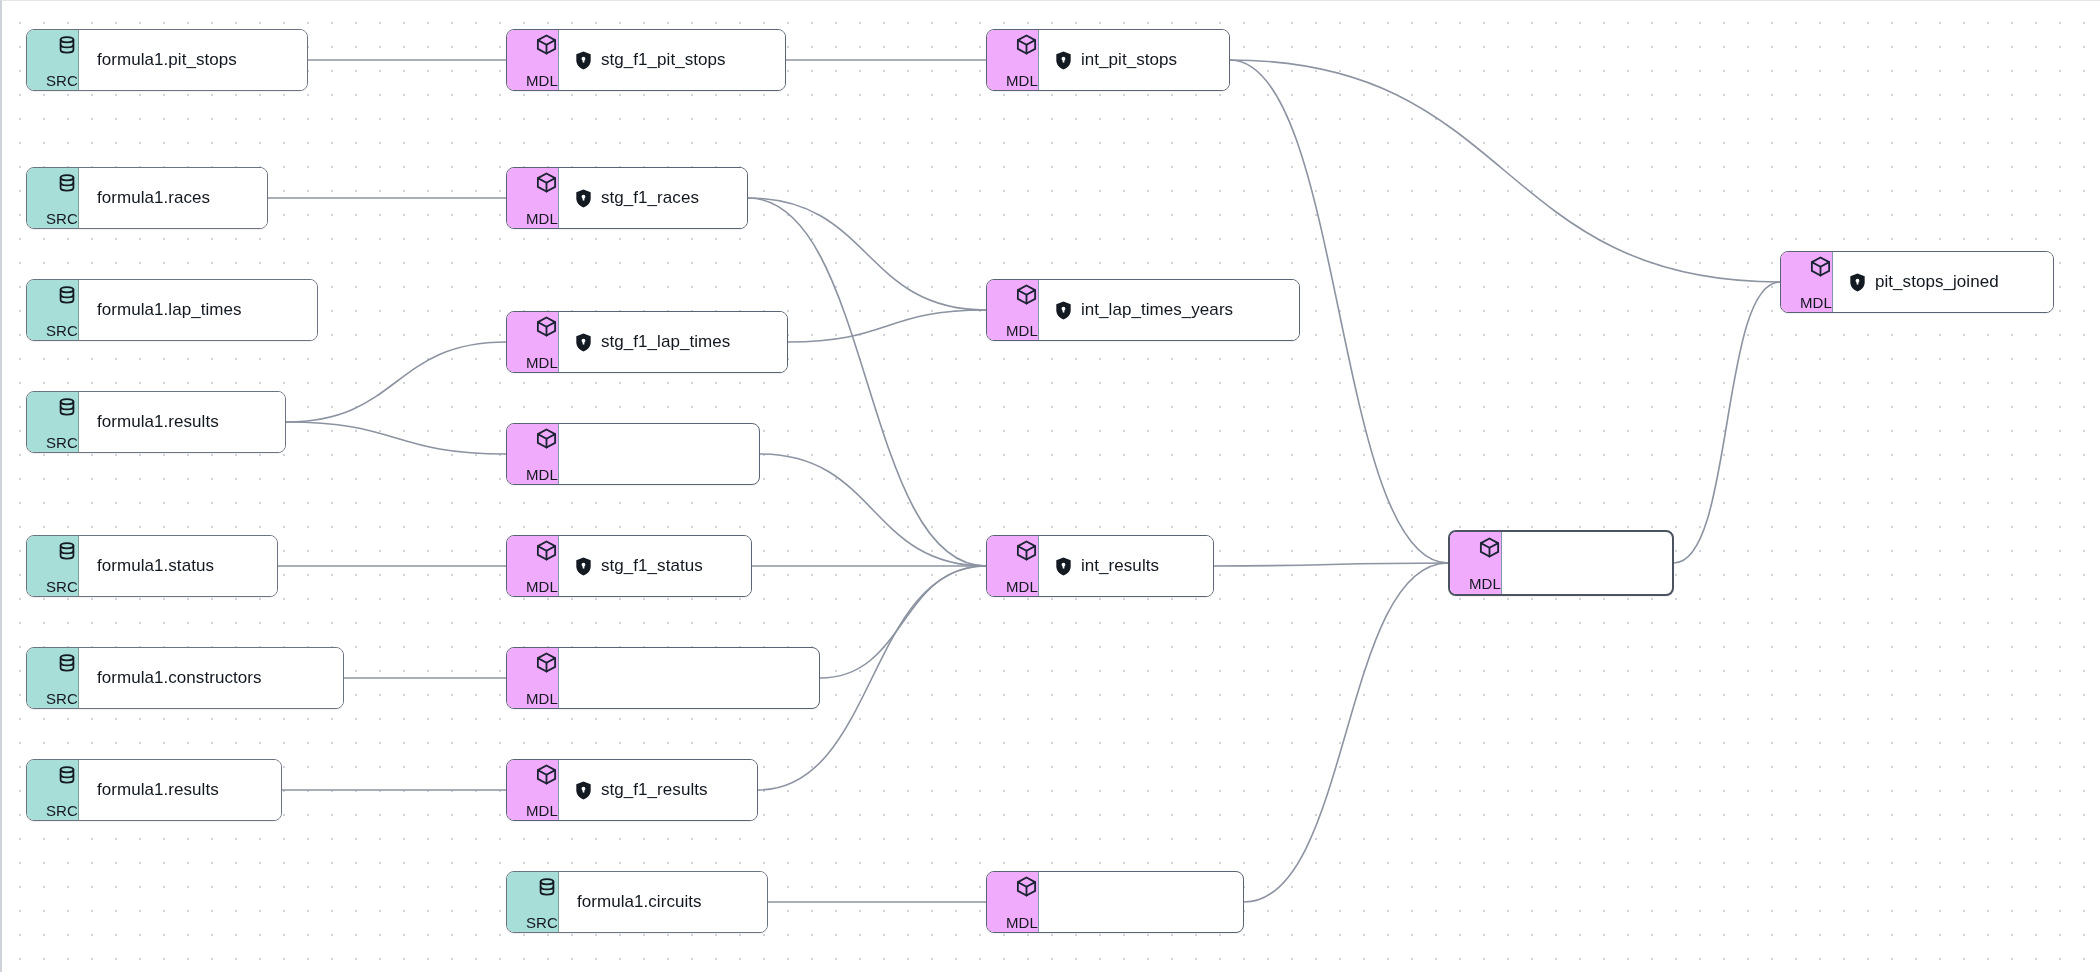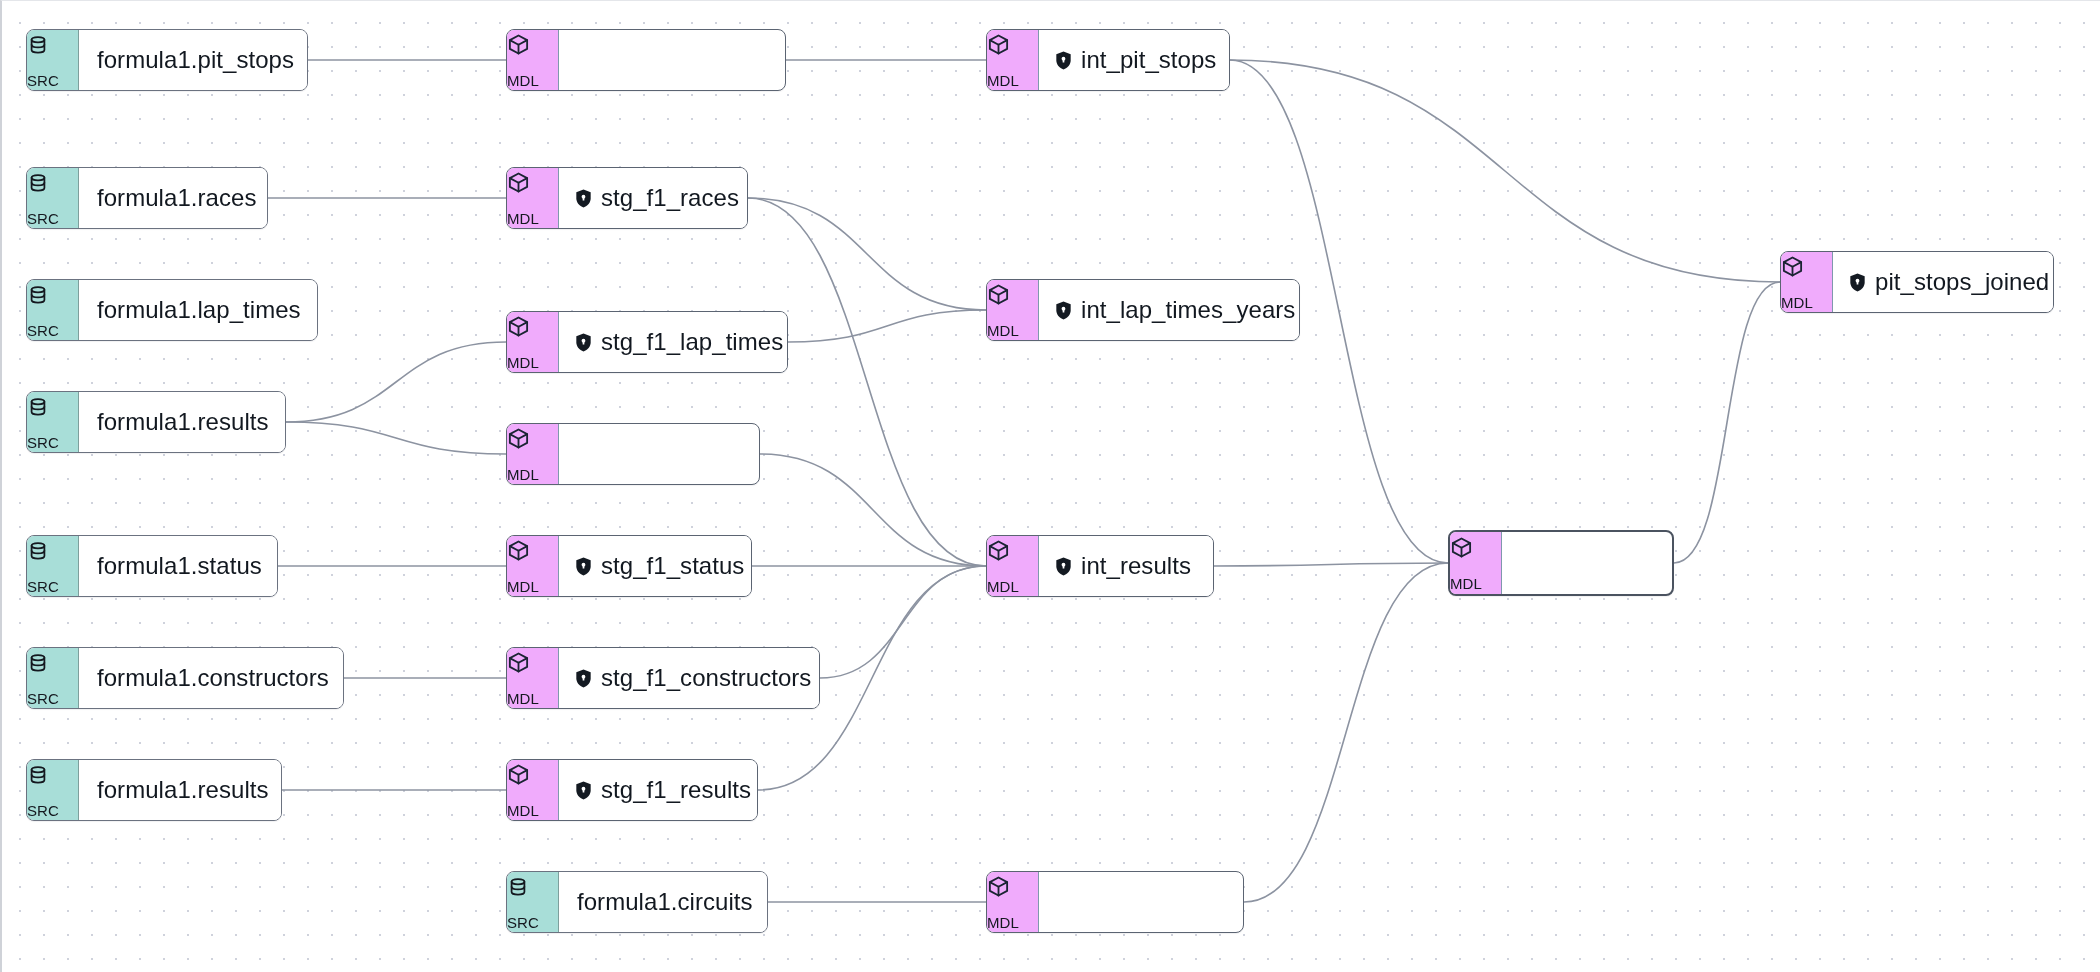--- a/index.html
+++ b/index.html
@@ -38,21 +38,21 @@
     box-shadow: 0 1px 1px rgba(20,25,40,0.06);
     overflow: hidden;
   }
   .node.mdl { border-color: #5b6472; }
   .node.selected { border-color: #4b5360; border-width: 2px; }
   .badge {
     flex: 0 0 auto;
     width: 52px;
     display: flex;
     flex-direction: column;
-    align-items: flex-start;
+    align-items: flex-end;
     justify-content: center;
     gap: 17px;
     padding: 5px 0 4px;
     border-right: 1.5px solid #6b7280;
   }
   .badge.src { background: #a8ded8; border-right-color: #7d9f9c; }
   .badge.mdl { background: #f0abfc; border-right-color: #7f98ad; }
   .badge-glyph { display: block; line-height: 0; }
   .badge-text {
     font-size: 15px;
@@ -65,21 +65,21 @@
     flex: 1 1 auto;
     display: flex;
     align-items: center;
     gap: 9px;
     padding: 0 16px 0 16px;
     background: #ffffff;
     white-space: nowrap;
   }
   .shield-icon { flex: 0 0 auto; line-height: 0; }
   .node-label {
-    font-size: 24px;
+    font-size: 17px;
     color: #121820;
     font-family: "Liberation Sans", sans-serif;
     letter-spacing: 0.05px;
   }
   .node-label.src-label { padding-left: 2px; }
 </style>
 </head>
 <body>
 
 <div id="canvas">
@@ -213,20 +213,28 @@
       </div>
       <div class="node mdl" style="left: 504px; top: 28px; width: 280px; height: 62px;">
         <div class="badge mdl">
           <span class="badge-glyph"><svg width="23" height="23" viewBox="0 0 24 24" fill="none" stroke="#1b2433" stroke-width="1.9" stroke-linecap="round" stroke-linejoin="round">
               <path d="M12 2.6 21 7.4v9.2L12 21.4 3 16.6V7.4z"></path>
               <path d="M3 7.4 12 12.2l9-4.8"></path>
               <path d="M12 12.2v9.2"></path>
             </svg></span>
           <span class="badge-text">MDL</span>
         </div>
+        <div class="body">
+          <span class="shield-icon"><svg width="17" height="19" viewBox="0 0 18 20" fill="#141a22">
+              <path d="M9 0.6 1.4 3.5v6.3c0 4.6 3.2 8.2 7.6 9.6 4.4-1.4 7.6-5 7.6-9.6V3.5z"></path>
+              <circle cx="9" cy="8.1" r="2.0" fill="#ffffff"></circle>
+              <path d="M8.1 8.1h1.8v4.1H8.1z" fill="#ffffff"></path>
+            </svg></span>
+          <span class="node-label">stg_f1_pit_stops</span>
+        </div>
       </div>
       <div class="node mdl" style="left: 504px; top: 166px; width: 242px; height: 62px;">
         <div class="badge mdl">
           <span class="badge-glyph"><svg width="23" height="23" viewBox="0 0 24 24" fill="none" stroke="#1b2433" stroke-width="1.9" stroke-linecap="round" stroke-linejoin="round">
               <path d="M12 2.6 21 7.4v9.2L12 21.4 3 16.6V7.4z"></path>
               <path d="M3 7.4 12 12.2l9-4.8"></path>
               <path d="M12 12.2v9.2"></path>
             </svg></span>
           <span class="badge-text">MDL</span>
         </div>
@@ -286,28 +294,20 @@
         </div>
       </div>
       <div class="node mdl" style="left: 504px; top: 646px; width: 314px; height: 62px;">
         <div class="badge mdl">
           <span class="badge-glyph"><svg width="23" height="23" viewBox="0 0 24 24" fill="none" stroke="#1b2433" stroke-width="1.9" stroke-linecap="round" stroke-linejoin="round">
               <path d="M12 2.6 21 7.4v9.2L12 21.4 3 16.6V7.4z"></path>
               <path d="M3 7.4 12 12.2l9-4.8"></path>
               <path d="M12 12.2v9.2"></path>
             </svg></span>
           <span class="badge-text">MDL</span>
-        </div>
-        <div class="body">
-          <span class="shield-icon"><svg width="17" height="19" viewBox="0 0 18 20" fill="#141a22">
-              <path d="M9 0.6 1.4 3.5v6.3c0 4.6 3.2 8.2 7.6 9.6 4.4-1.4 7.6-5 7.6-9.6V3.5z"></path>
-              <circle cx="9" cy="8.1" r="2.0" fill="#ffffff"></circle>
-              <path d="M8.1 8.1h1.8v4.1H8.1z" fill="#ffffff"></path>
-            </svg></span>
-          <span class="node-label">stg_f1_constructors</span>
         </div>
       </div>
       <div class="node mdl" style="left: 504px; top: 758px; width: 252px; height: 62px;">
         <div class="badge mdl">
           <span class="badge-glyph"><svg width="23" height="23" viewBox="0 0 24 24" fill="none" stroke="#1b2433" stroke-width="1.9" stroke-linecap="round" stroke-linejoin="round">
               <path d="M12 2.6 21 7.4v9.2L12 21.4 3 16.6V7.4z"></path>
               <path d="M3 7.4 12 12.2l9-4.8"></path>
               <path d="M12 12.2v9.2"></path>
             </svg></span>
           <span class="badge-text">MDL</span>

